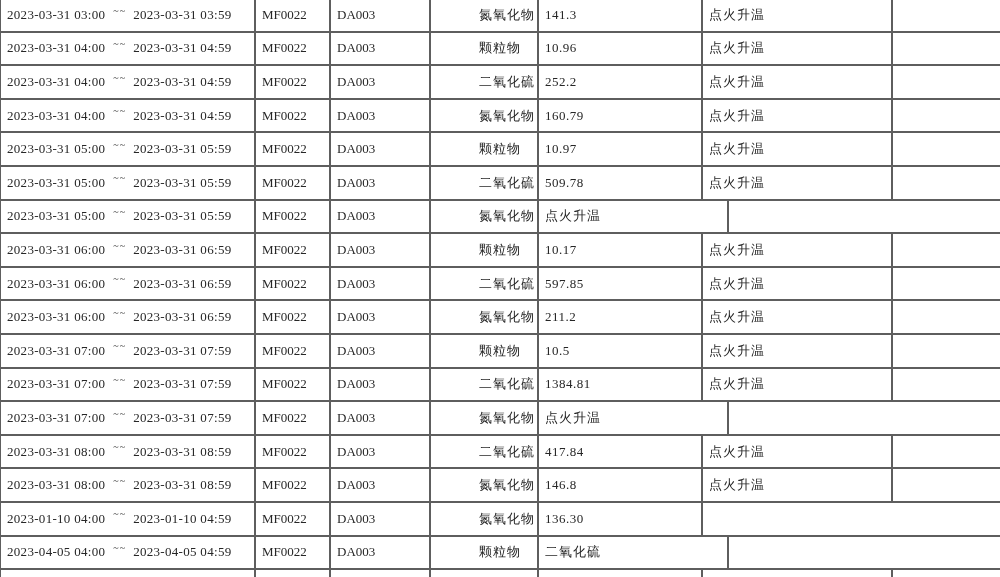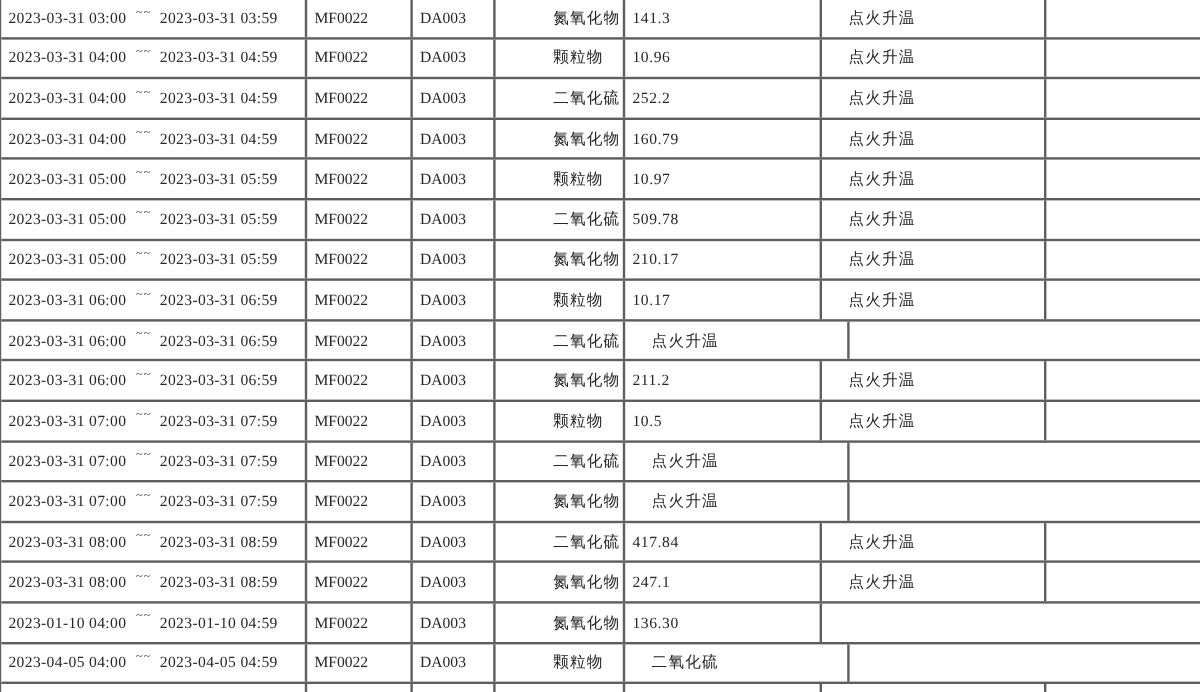--- a/index.html
+++ b/index.html
@@ -30,25 +30,25 @@
   }
   .cell {
     display: flex;
     align-items: center;
     padding-left: 6px;
     border-right: 2px solid #5e5e5e;
     overflow: hidden;
     white-space: nowrap;
   }
   .c-time     { width: 255px; }
-  .c-device   { width: 88px; }
-  .c-outlet   { width: 69px; }
+  .c-device   { width: 75px; }
+  .c-outlet   { width: 100px; }
   .c-poll     { width: 108px; letter-spacing: 1px; padding-left: 48px; }
   .c-value    { width: 164px; letter-spacing: 0.5px; }
-  .c-status   { width: 171px; letter-spacing: 1px; margin-left: 16px; }
+  .c-status   { width: 190px; letter-spacing: 1px; }
   .sep {
     display: inline-block;
     font-size: 10px;
     position: relative;
     top: -5px;
     margin: 0 7px 0 8px;
     letter-spacing: 1px;
     color: #3a3a3a;
   }
   .dt { letter-spacing: 0.3px; }
@@ -131,21 +131,20 @@
   </div>
     <div class="row">
     <div class="cell c-time">
       <span class="dt">2023-03-31 05:00</span>
         <span class="sep">~~</span>
         <span class="dt">2023-03-31 05:59</span>
     </div>
     <div class="cell c-device">MF0022</div>
     <div class="cell c-outlet">DA003</div>
     <div class="cell c-poll">氮氧化物</div>
-    <div class="cell c-value">210.17</div>
     <div class="cell c-status">点火升温</div>
   </div>
     <div class="row">
     <div class="cell c-time">
       <span class="dt">2023-03-31 06:00</span>
         <span class="sep">~~</span>
         <span class="dt">2023-03-31 06:59</span>
     </div>
     <div class="cell c-device">MF0022</div>
     <div class="cell c-outlet">DA003</div>
@@ -155,20 +154,21 @@
   </div>
     <div class="row">
     <div class="cell c-time">
       <span class="dt">2023-03-31 06:00</span>
         <span class="sep">~~</span>
         <span class="dt">2023-03-31 06:59</span>
     </div>
     <div class="cell c-device">MF0022</div>
     <div class="cell c-outlet">DA003</div>
     <div class="cell c-poll">二氧化硫</div>
+    <div class="cell c-value">597.85</div>
     <div class="cell c-status">点火升温</div>
   </div>
     <div class="row">
     <div class="cell c-time">
       <span class="dt">2023-03-31 06:00</span>
         <span class="sep">~~</span>
         <span class="dt">2023-03-31 06:59</span>
     </div>
     <div class="cell c-device">MF0022</div>
     <div class="cell c-outlet">DA003</div>
@@ -190,20 +190,21 @@
   </div>
     <div class="row">
     <div class="cell c-time">
       <span class="dt">2023-03-31 07:00</span>
         <span class="sep">~~</span>
         <span class="dt">2023-03-31 07:59</span>
     </div>
     <div class="cell c-device">MF0022</div>
     <div class="cell c-outlet">DA003</div>
     <div class="cell c-poll">二氧化硫</div>
+    <div class="cell c-value">1384.81</div>
     <div class="cell c-status">点火升温</div>
   </div>
     <div class="row">
     <div class="cell c-time">
       <span class="dt">2023-03-31 07:00</span>
         <span class="sep">~~</span>
         <span class="dt">2023-03-31 07:59</span>
     </div>
     <div class="cell c-device">MF0022</div>
     <div class="cell c-outlet">DA003</div>
@@ -224,21 +225,21 @@
   </div>
     <div class="row">
     <div class="cell c-time">
       <span class="dt">2023-03-31 08:00</span>
         <span class="sep">~~</span>
         <span class="dt">2023-03-31 08:59</span>
     </div>
     <div class="cell c-device">MF0022</div>
     <div class="cell c-outlet">DA003</div>
     <div class="cell c-poll">氮氧化物</div>
-    <div class="cell c-value">247.1</div>
+    <div class="cell c-value">146.8</div>
     <div class="cell c-status">点火升温</div>
   </div>
     <div class="row">
     <div class="cell c-time">
       <span class="dt">2023-01-10 04:00</span>
         <span class="sep">~~</span>
         <span class="dt">2023-01-10 04:59</span>
     </div>
     <div class="cell c-device">MF0022</div>
     <div class="cell c-outlet">DA003</div>

